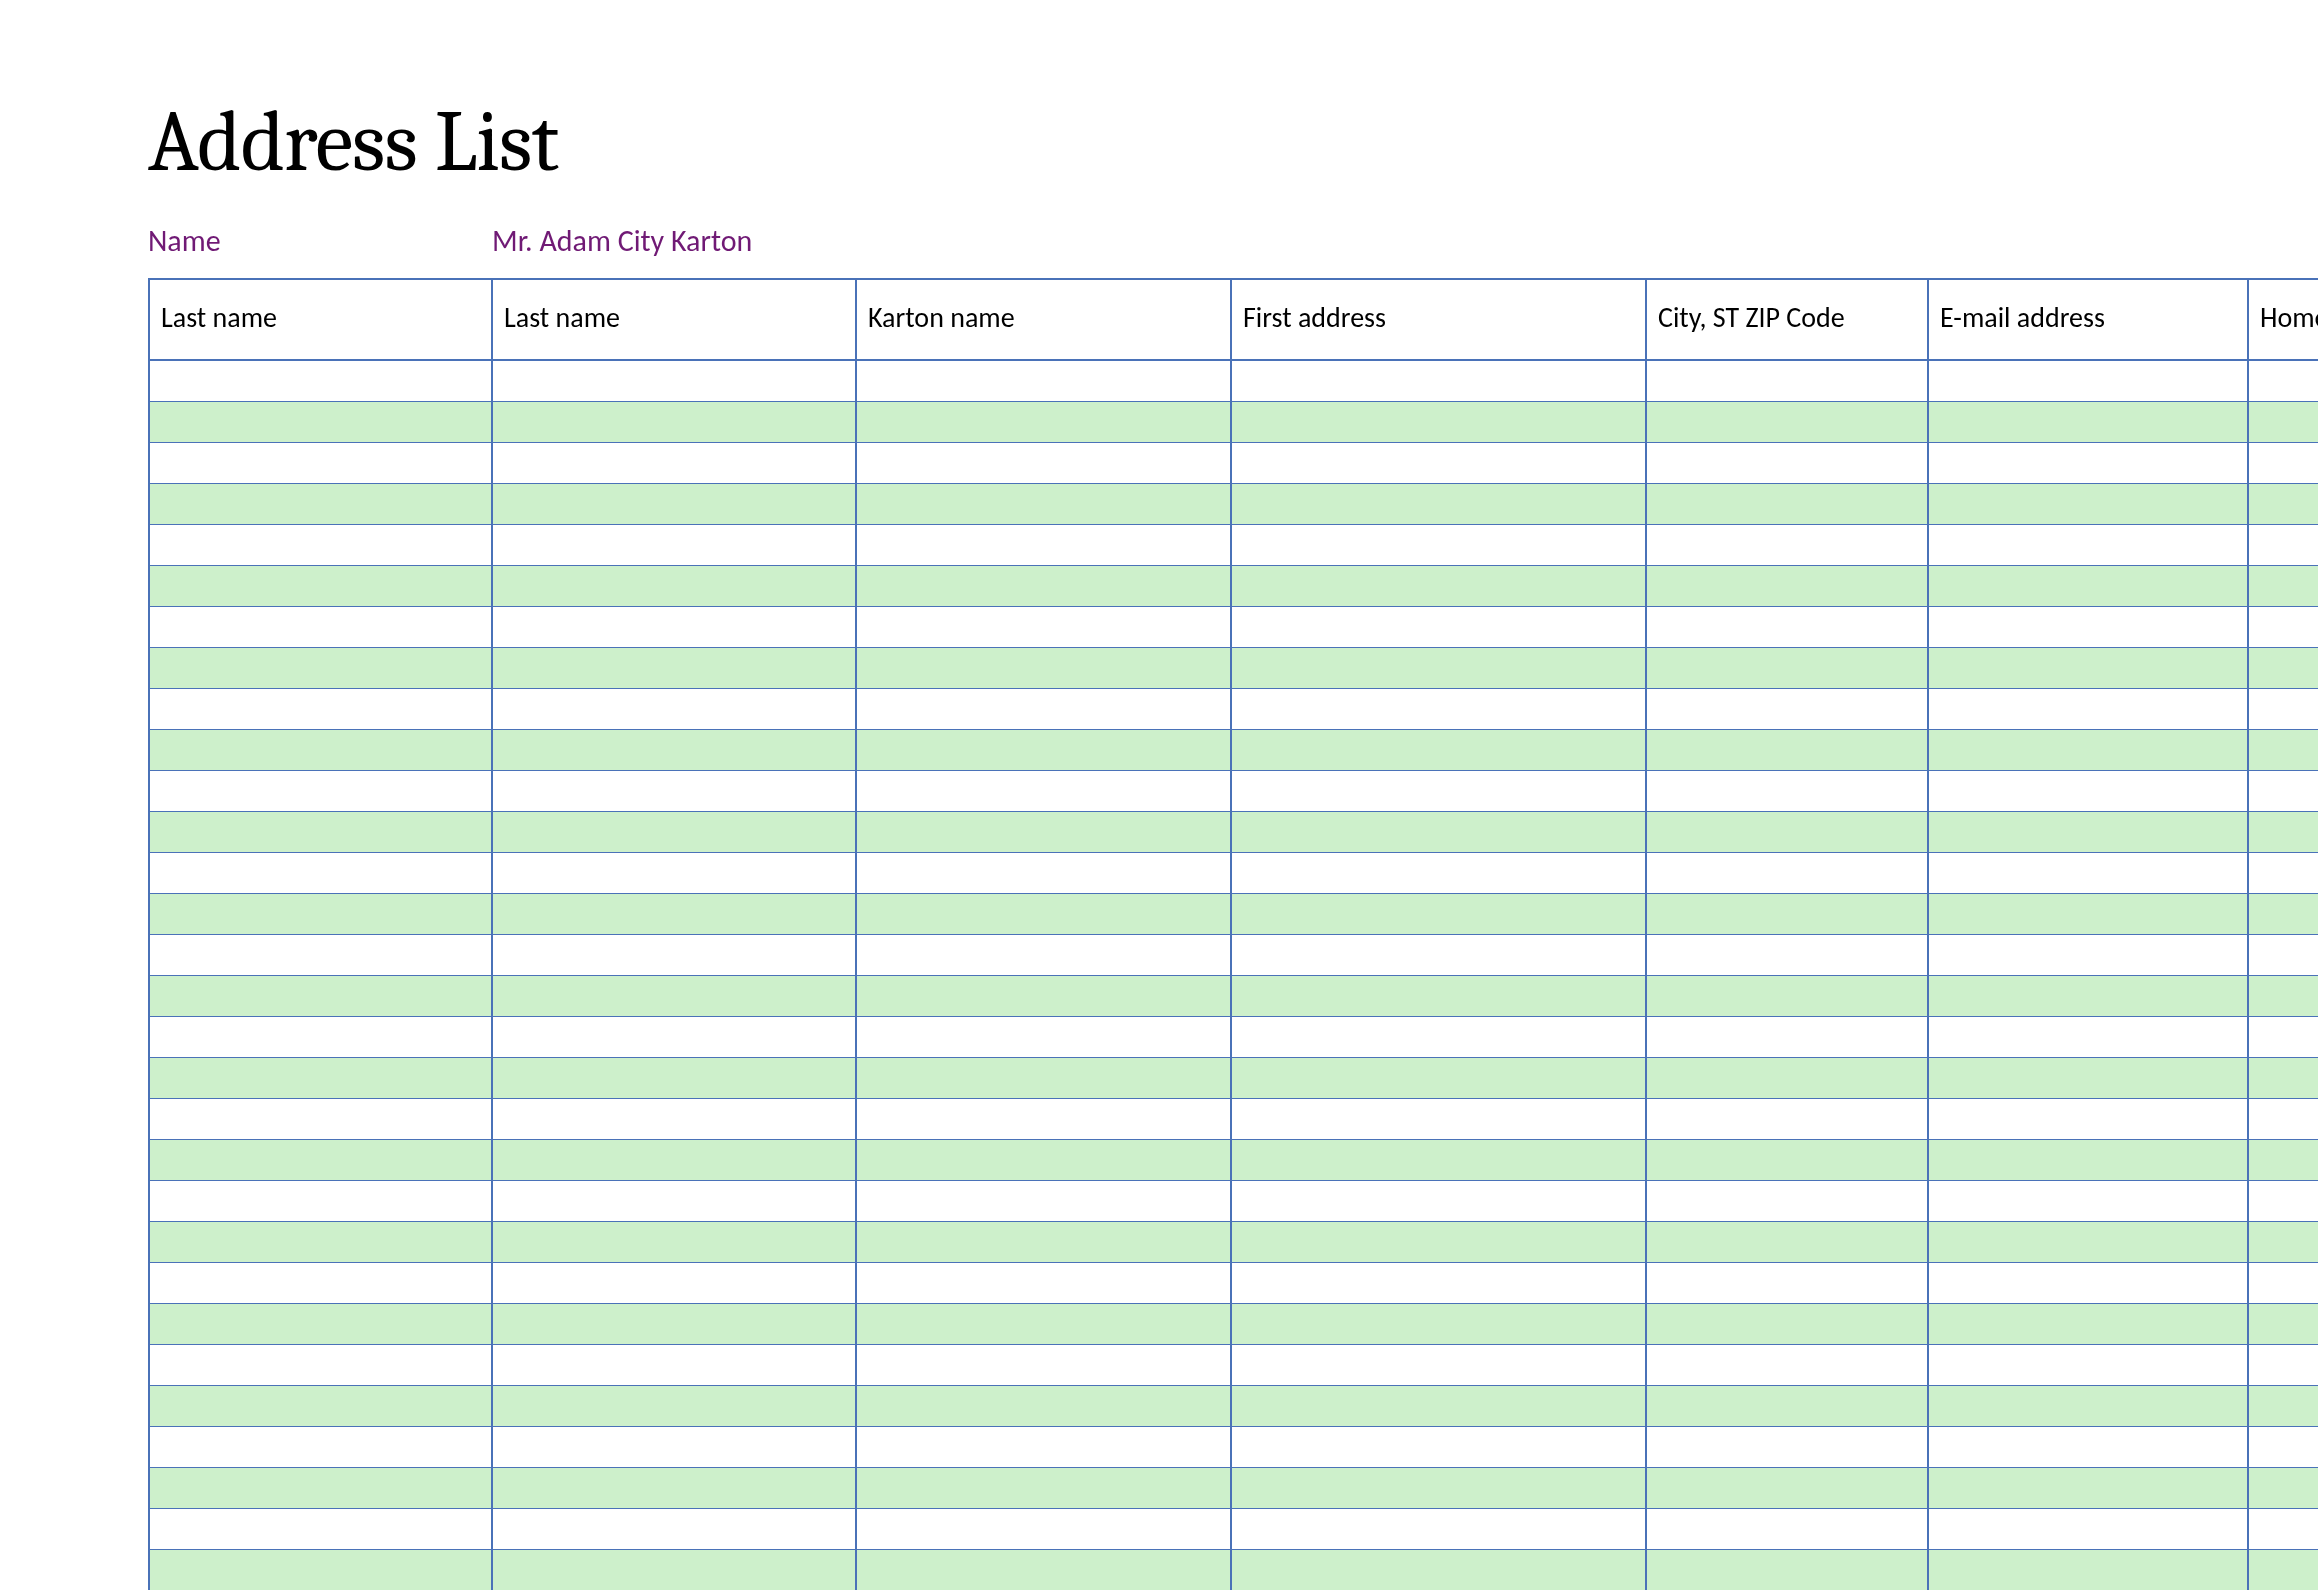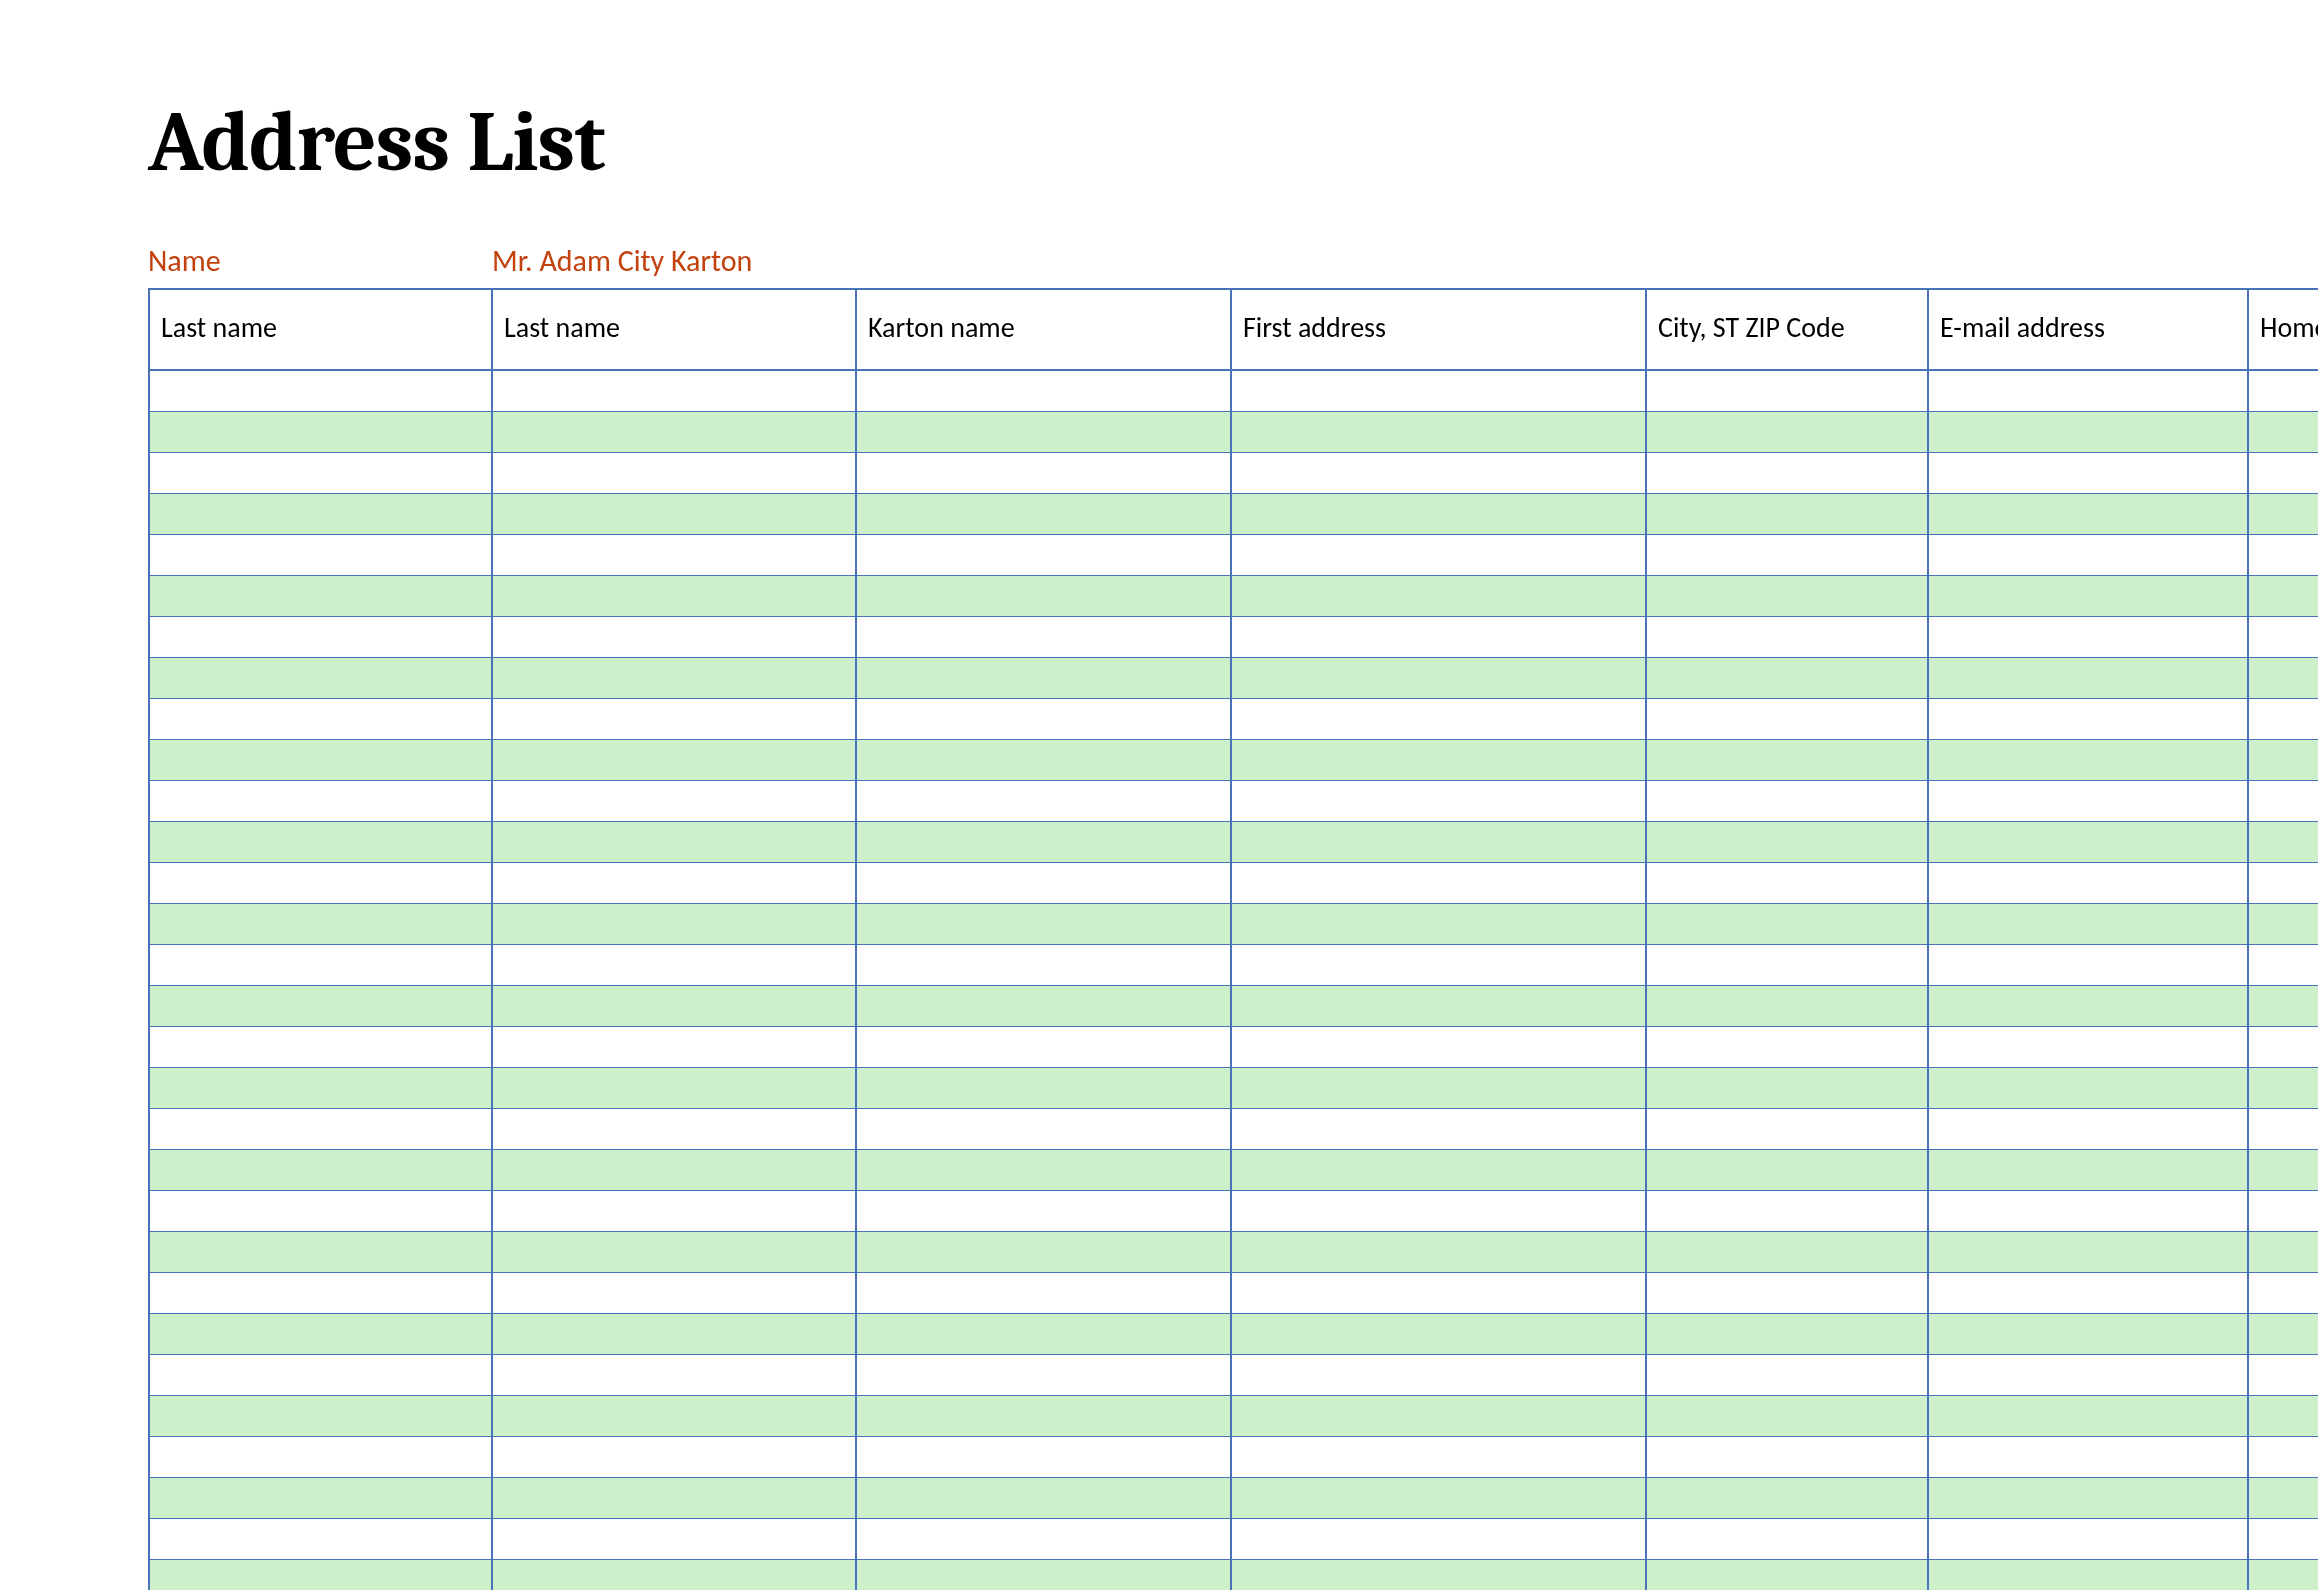--- a/index.html
+++ b/index.html
@@ -9,31 +9,31 @@
     }
     body {
       font-family: Cambria, Georgia, 'Times New Roman', serif;
       background: #ffffff;
       width: 2319px;
       padding: 93px 0 0 148px;
       overflow: hidden;
     }
     .title {
       font-size: 85px;
-      font-weight: bold;
+      font-weight: normal;
       color: #000;
-      margin-bottom: 51px;
+      margin-bottom: 31px;
       letter-spacing: -0.9px;
     }
     .name-row {
       display: flex;
       font-family: Calibri, Arial, sans-serif;
       font-size: 30px;
-      color: #c2410c;
-      margin-bottom: 9px;
+      color: #701a75;
+      margin-bottom: 19px;
     }
     .name-label {
       width: 344px;
     }
     .name-value {
       font-weight: 500;
     }
     .table-wrap {
       width: 2171px;
       overflow: hidden;

